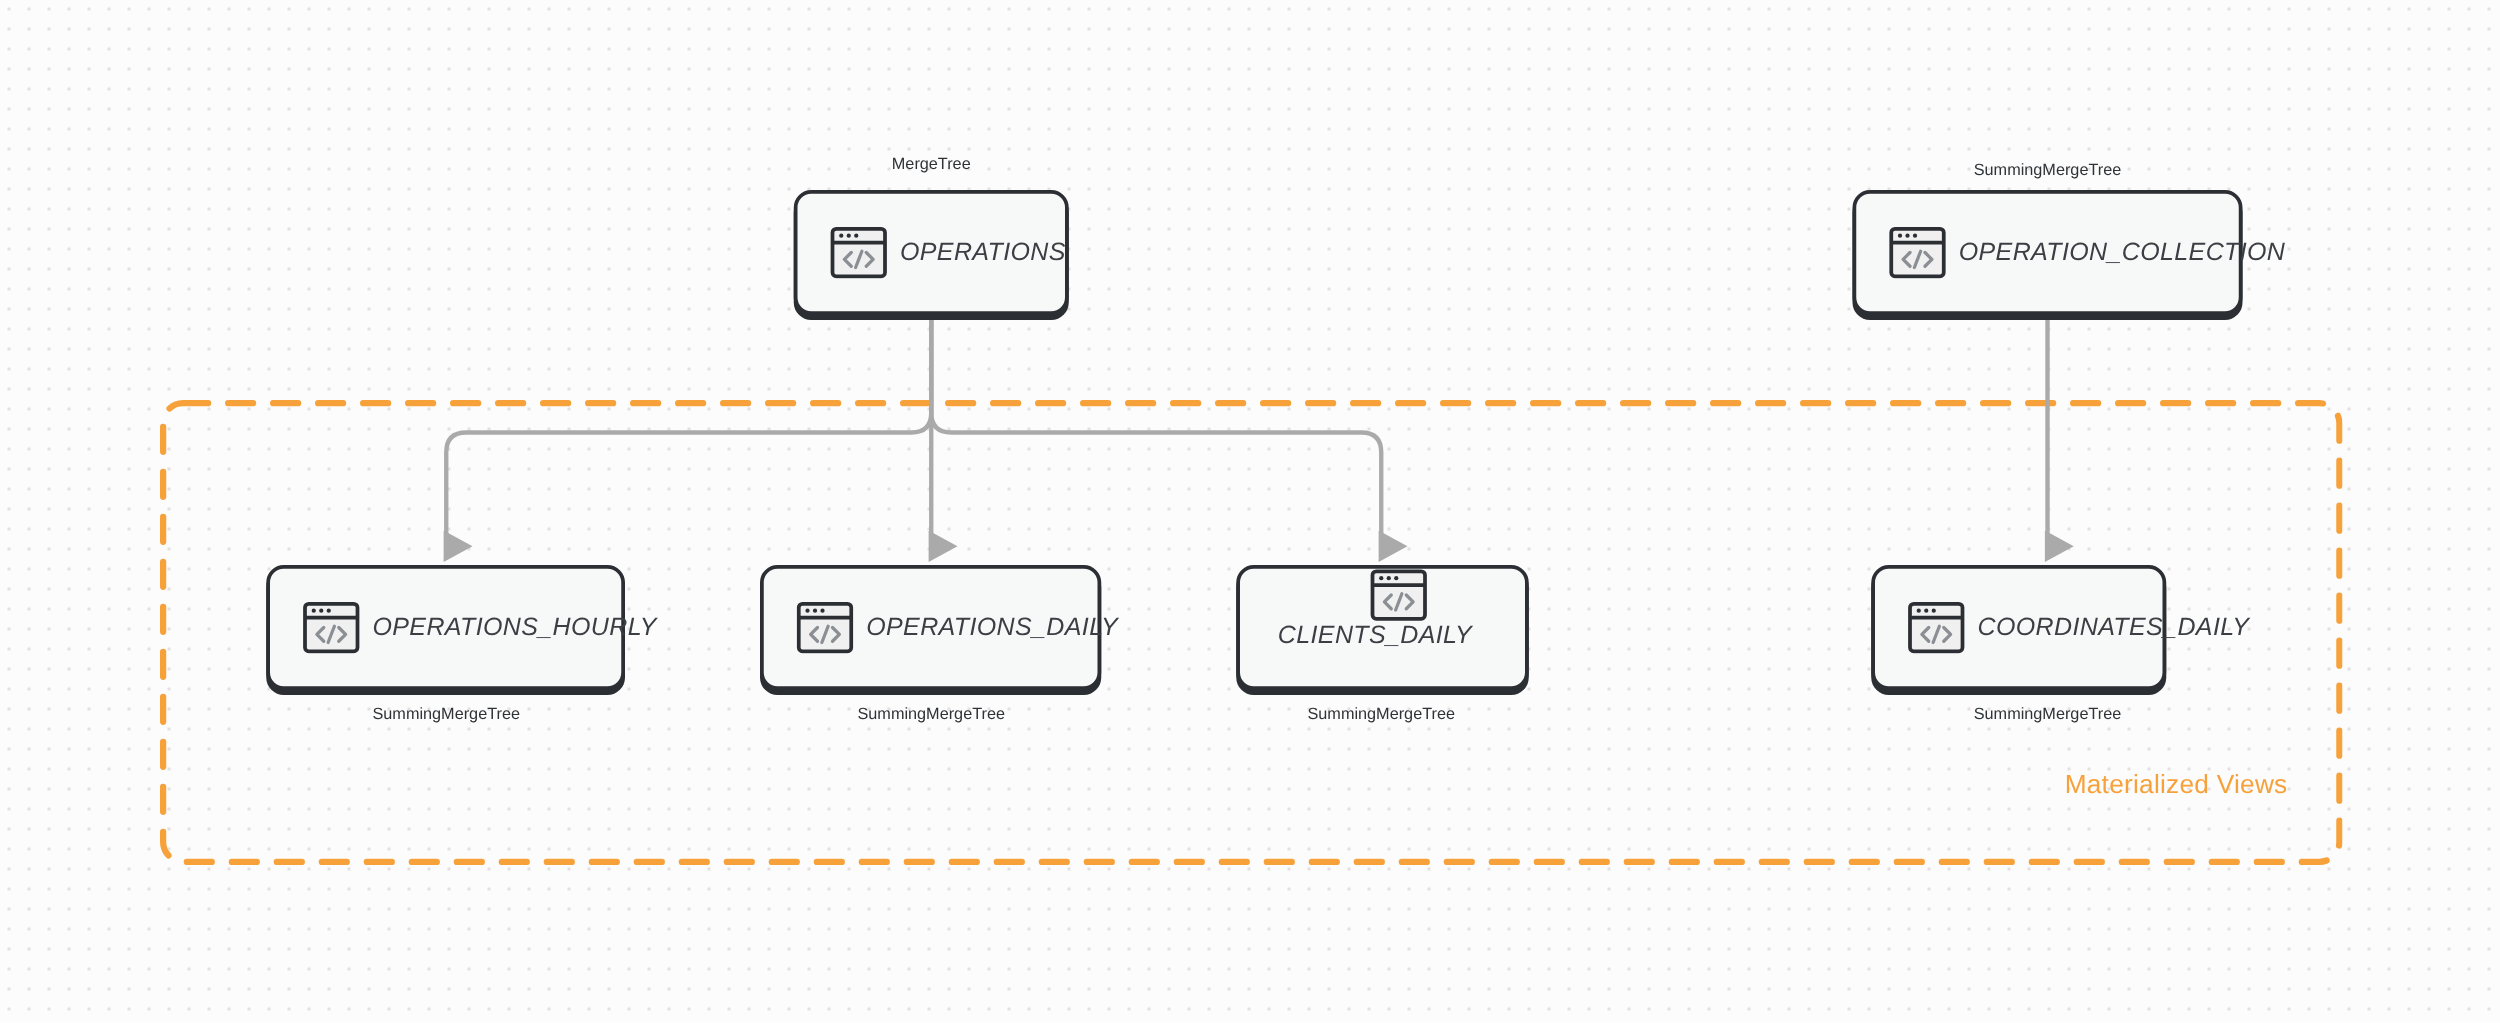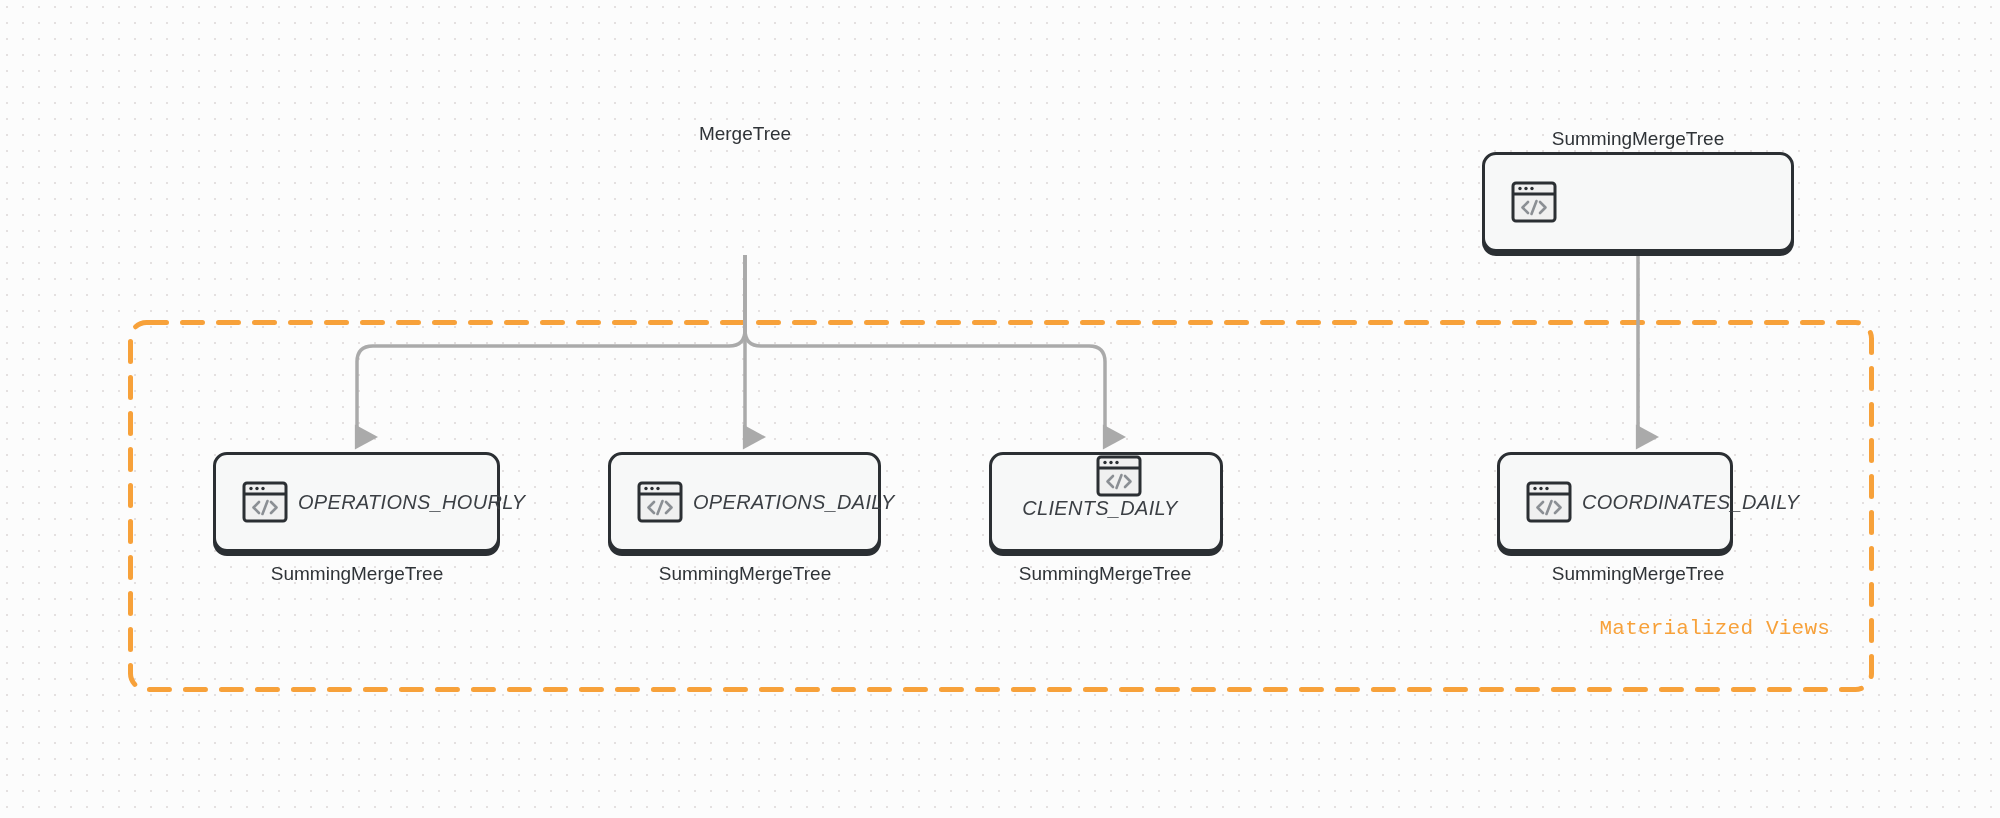--- a/index.html
+++ b/index.html
@@ -32,21 +32,20 @@
     height: 818px;
     pointer-events: none;
   }
 
   
   .mv-group {
     position: absolute;
     box-sizing: border-box;
     border-radius: 16px;
     background: transparent;
-    font-family: Liberation Mono, monospace;
   }
   .mv-group-svg {
     position: absolute;
     left: 0;
     top: 0;
     width: 100%;
     height: 100%;
   }
   .mv-group-label {
     position: absolute;
@@ -82,21 +81,21 @@
     font-style: italic;
     font-size: 20px;
     color: #3b3f44;
     letter-spacing: .3px;
     white-space: nowrap;
   }
 
   
   .engine-caption {
     position: absolute;
-    font-size: 19px;
+    font-size: 13px;
     color: #2f3337;
     white-space: nowrap;
     transform: translateX(-50%);
   }
 </style>
 </head>
 <body>
 
 <div id="canvas">
 
@@ -119,34 +118,50 @@
     <path d="M 745 255 L 745 330 Q 745 346 729 346 L 373 346 Q 357 346 357 362 L 357 437" fill="none" stroke="#aaaaaa" stroke-width="3.5" marker-end="url(#arrow)"></path>
 
     <path d="M 745 255 L 745 330 Q 745 346 761 346 L 1089 346 Q 1105 346 1105 362 L 1105 437" fill="none" stroke="#aaaaaa" stroke-width="3.5" marker-end="url(#arrow)"></path>
 
     <path d="M 1638 255 L 1638 437" fill="none" stroke="#aaaaaa" stroke-width="3.5" marker-end="url(#arrow)"></path>
   </svg>
 
   <div class="engine-caption" style="left:745px; top:123px;">MergeTree</div>
   <div class="engine-caption" style="left:1638px; top:128px;">SummingMergeTree</div>
 
+  <div class="node" style="left:635px; top:152px; width:220px; height:100px;">
+    <span class="node-icon">
+      <svg viewBox="0 0 46 42" width="46" height="42">
+        <rect x="2" y="2" width="42" height="38" rx="3" ry="3" fill="#f0f0f0" stroke="#2b2f33" stroke-width="3"></rect>
+        <line x1="2" y1="13" x2="44" y2="13" stroke="#2b2f33" stroke-width="3"></line>
+        <circle cx="9" cy="7.5" r="1.7" fill="#2b2f33"></circle>
+        <circle cx="15" cy="7.5" r="1.7" fill="#2b2f33"></circle>
+        <circle cx="21" cy="7.5" r="1.7" fill="#2b2f33"></circle>
+        <path d="M 17 21 L 11.5 26.5 L 17 32" fill="none" stroke="#8b8f94" stroke-width="2.6" stroke-linecap="round" stroke-linejoin="round"></path>
+        <path d="M 29 21 L 34.5 26.5 L 29 32" fill="none" stroke="#8b8f94" stroke-width="2.6" stroke-linecap="round" stroke-linejoin="round"></path>
+        <line x1="25.5" y1="20" x2="20.5" y2="33" stroke="#8b8f94" stroke-width="2.6" stroke-linecap="round"></line>
+      </svg>
+    </span>
+    <span class="node-label">OPERATIONS</span>
+  </div>
 
   <div class="node" style="left:1482px; top:152px; width:312px; height:100px;">
     <span class="node-icon">
       <svg viewBox="0 0 46 42" width="46" height="42">
         <rect x="2" y="2" width="42" height="38" rx="3" ry="3" fill="#f0f0f0" stroke="#2b2f33" stroke-width="3"></rect>
         <line x1="2" y1="13" x2="44" y2="13" stroke="#2b2f33" stroke-width="3"></line>
         <circle cx="9" cy="7.5" r="1.7" fill="#2b2f33"></circle>
         <circle cx="15" cy="7.5" r="1.7" fill="#2b2f33"></circle>
         <circle cx="21" cy="7.5" r="1.7" fill="#2b2f33"></circle>
         <path d="M 17 21 L 11.5 26.5 L 17 32" fill="none" stroke="#8b8f94" stroke-width="2.6" stroke-linecap="round" stroke-linejoin="round"></path>
         <path d="M 29 21 L 34.5 26.5 L 29 32" fill="none" stroke="#8b8f94" stroke-width="2.6" stroke-linecap="round" stroke-linejoin="round"></path>
         <line x1="25.5" y1="20" x2="20.5" y2="33" stroke="#8b8f94" stroke-width="2.6" stroke-linecap="round"></line>
       </svg>
     </span>
+    <span class="node-label">OPERATION_COLLECTION</span>
   </div>
 
   <div class="node" style="left:213px; top:452px; width:287px; height:100px;">
     <span class="node-icon">
       <svg viewBox="0 0 46 42" width="46" height="42">
         <rect x="2" y="2" width="42" height="38" rx="3" ry="3" fill="#f0f0f0" stroke="#2b2f33" stroke-width="3"></rect>
         <line x1="2" y1="13" x2="44" y2="13" stroke="#2b2f33" stroke-width="3"></line>
         <circle cx="9" cy="7.5" r="1.7" fill="#2b2f33"></circle>
         <circle cx="15" cy="7.5" r="1.7" fill="#2b2f33"></circle>
         <circle cx="21" cy="7.5" r="1.7" fill="#2b2f33"></circle>

